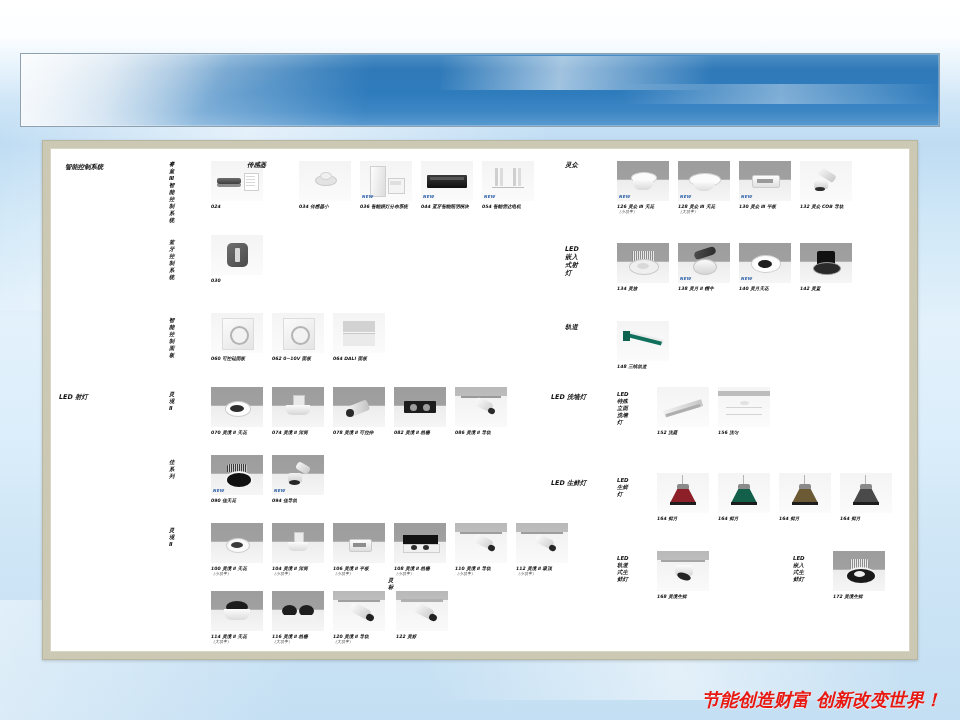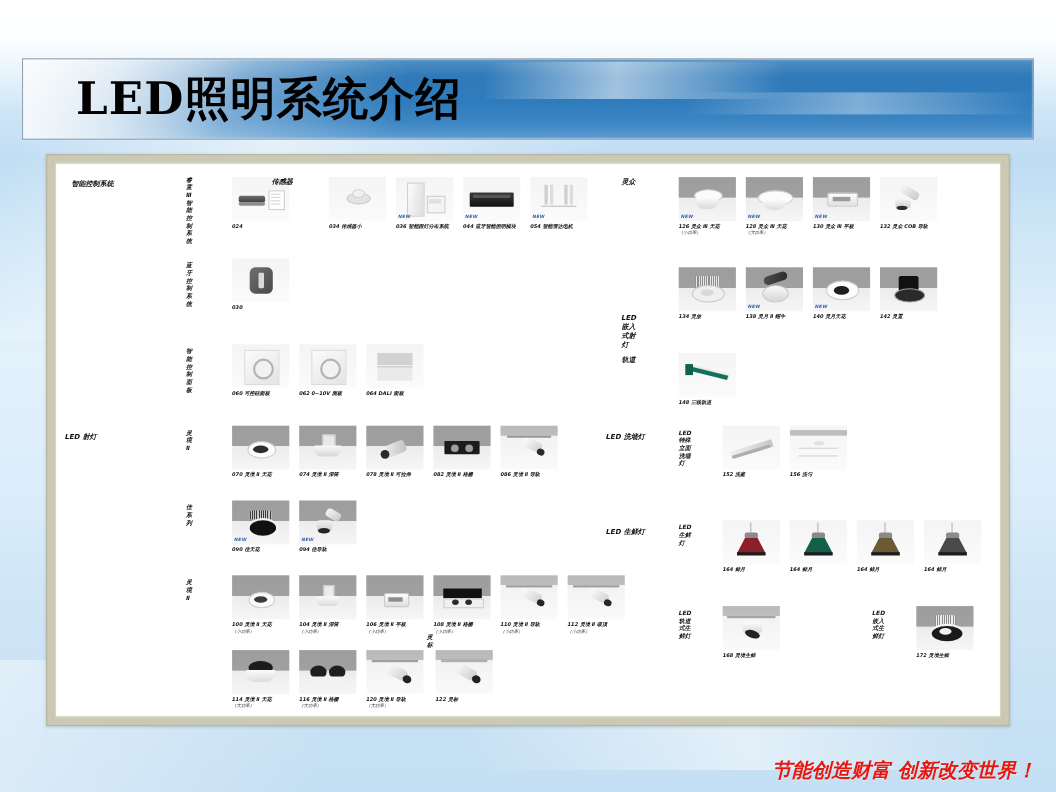--- a/index.html
+++ b/index.html
@@ -113,21 +113,20 @@
 <body>
 
 <div class="bg-cloud c1"></div>
 <div class="bg-cloud c2"></div>
 <div class="bg-cloud c3"></div>
 
 <div class="banner">
   <div class="streak s1"></div>
   <div class="streak s2"></div>
   <div class="streak s3"></div>
-  <div class="banner-title">LED照明系统介绍</div>
 </div>
 
 <div class="panel-frame">
  <div class="panel">
   <div class="panel-inner">
 
    <div class="col col-left">
 
     <div class="group" style="left:14px;top:14px;">
       <div class="cat-label">智能控制系统</div>
@@ -492,21 +491,21 @@
             <div class="bx" style="left:18px;top:10px;width:18px;height:8px;background:linear-gradient(110deg,#f8f8f8,#c8c8c8);border-radius:3px;transform:rotate(32deg);"></div>
             <div class="bx" style="left:14px;top:20px;width:14px;height:8px;background:linear-gradient(#f4f4f4,#cecece);border-radius:2px;"></div>
             <div class="el" style="left:15px;top:26px;width:10px;height:4px;background:#2d2d2d;"></div>
           </div>
         </div>
         <div class="cap"><span>132</span> <span>灵众 COB 导轨</span></div>
       </div>
     </div>
 
     <div class="group" style="left:14px;top:96px;">
-      <div class="cat-label" style="white-space:pre-line;margin-top:40px;">LED
+      <div class="cat-label" style="white-space:pre-line;">LED
 嵌入式射灯</div>
     </div>
     <div class="row" style="left:66px;top:94px;">
       <div class="item">
         <div class="thumb">
           <div class="g">
             <div class="bx" style="left:15px;top:8px;width:22px;height:10px;background:repeating-linear-gradient(90deg,#8d8d8d 0 1px,#e8e8e8 1px 2px);"></div>
             <div class="el" style="left:12px;top:16px;width:28px;height:14px;background:#efefef;border:1px solid #c9c9c9;"></div>
             <div class="el" style="left:20px;top:20px;width:12px;height:6px;background:#d9d9d9;"></div>
           </div>

